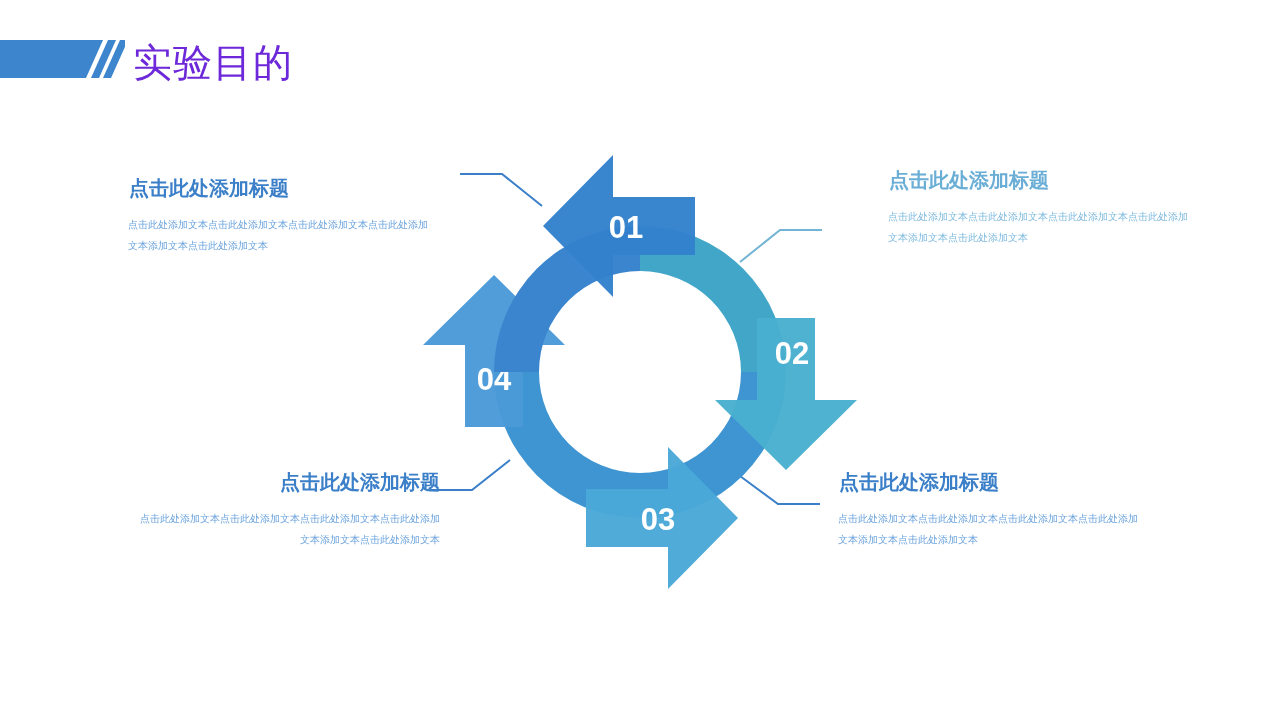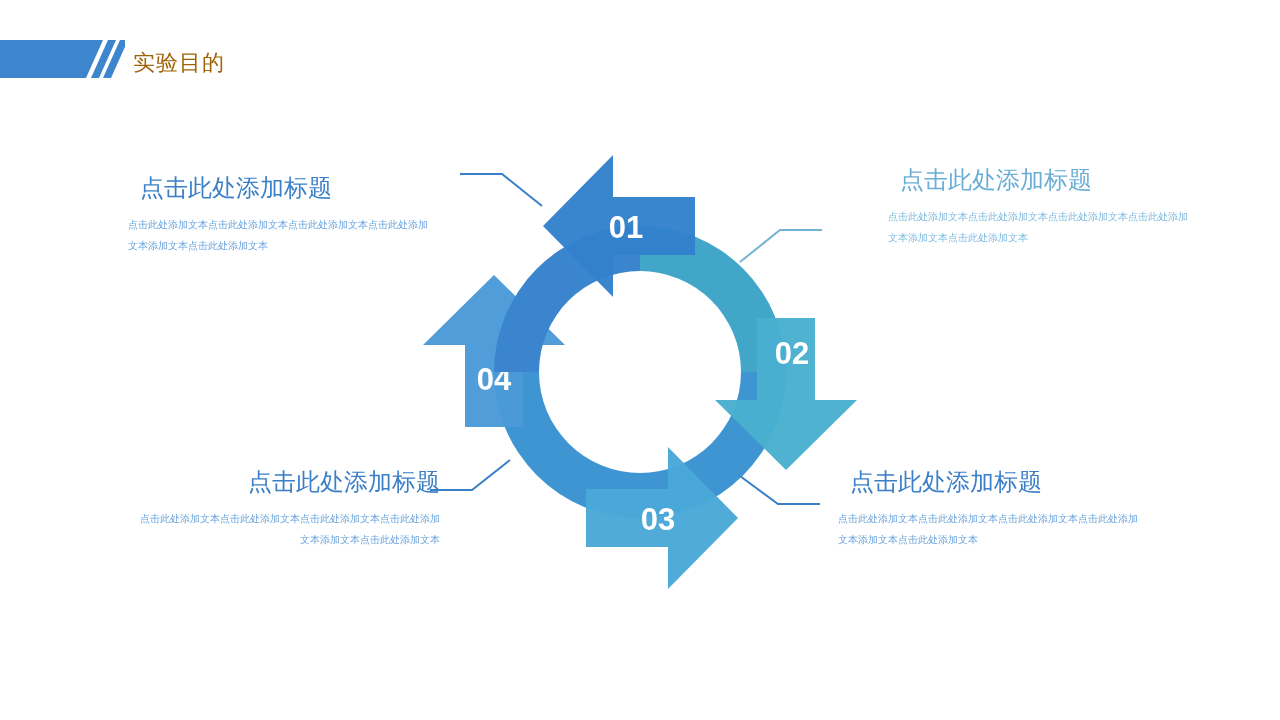--- a/index.html
+++ b/index.html
@@ -27,38 +27,38 @@
     position: absolute;
     top: 40px;
     left: 0;
     width: 125px;
     height: 38px;
   }
   .page-title {
     position: absolute;
     left: 133px;
     top: 44px;
-    font-size: 22px;
+    font-size: 39px;
     line-height: 38px;
-    color: #a16207;
+    color: #6d28d9;
     letter-spacing: 1px;
     white-space: nowrap;
     font-family: "Liberation Sans", "DejaVu Sans", sans-serif;
   }
 
   
   .block {
     position: absolute;
     width: 300px;
   }
   .block-title {
-    font-size: 24px;
-    font-weight: normal;
+    font-size: 20px;
+    font-weight: bold;
     line-height: 28px;
-    margin: 0 0 12px 12px;
+    margin: 0 0 12px 1px;
     white-space: nowrap;
   }
   .block-body {
     font-size: 10px;
     line-height: 21px;
     margin: 0;
   }
 
   #block-tl { left: 128px;  top: 174px; text-align: left; }
   #block-tl .block-title { color: #3a7fc8; }

